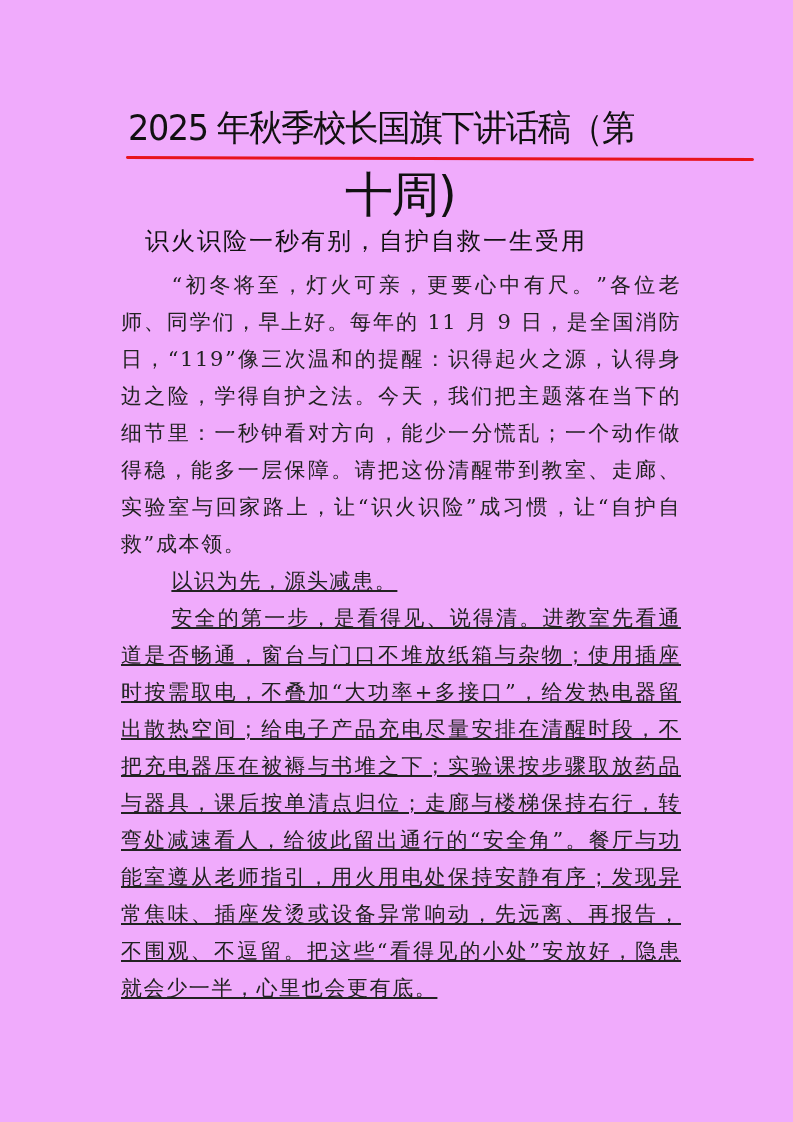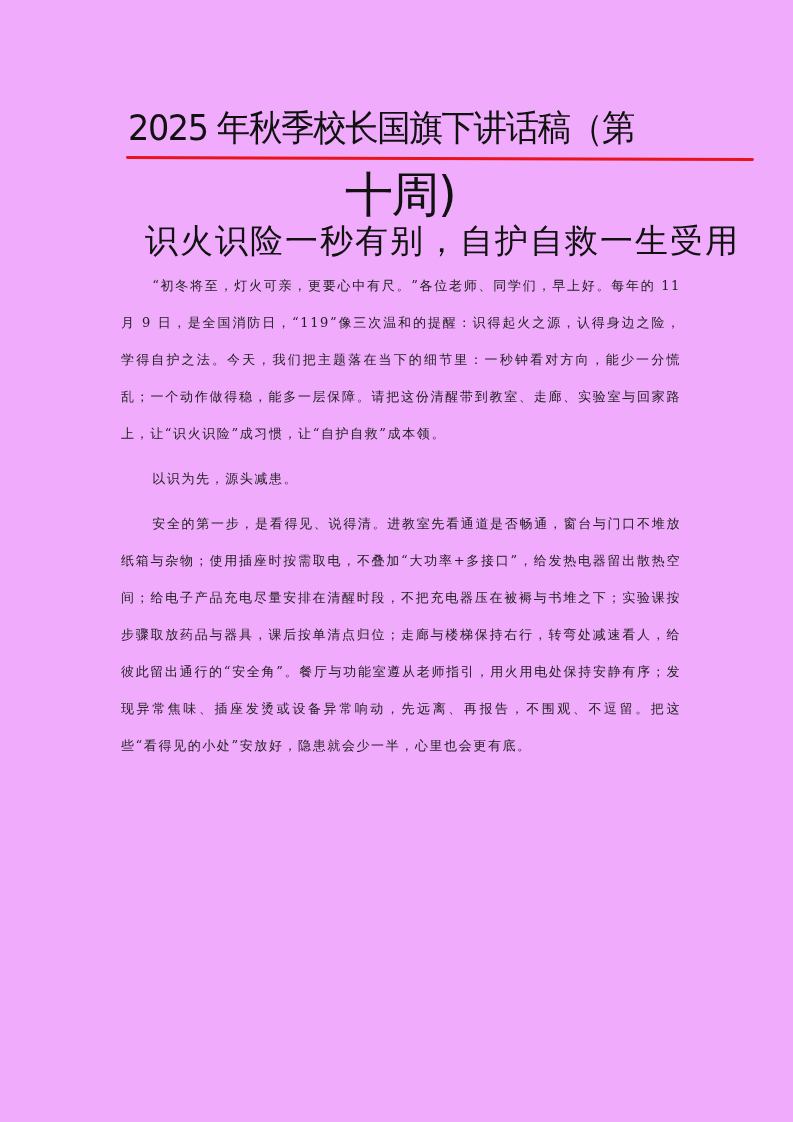--- a/index.html
+++ b/index.html
@@ -55,45 +55,45 @@
       border-radius: 2px;
       transform: rotate(0.18deg);
       transform-origin: left center;
     }
     .subtitle {
       position: absolute;
       left: 145px;
       top: 222px;
       width: 520px;
       font-family: "DejaVu Serif", "Liberation Serif", serif;
-      font-size: 33px;
+      font-size: 24px;
       letter-spacing: 2px;
       line-height: 38px;
       white-space: nowrap;
       color: #111111;
     }
     .body-text {
       position: absolute;
       left: 121px;
       top: 267px;
       width: 560px;
       font-family: "DejaVu Serif", "Liberation Serif", serif;
-      font-size: 13px;
+      font-size: 21px;
       line-height: 37px;
       color: #222222;
     }
     .body-text p {
       margin: 0;
       text-indent: 2.4em;
       text-align: justify;
       text-align-last: left;
       letter-spacing: 1.6px;
     }
     .body-text p.para-gap {
-      margin-top: 8px;
+      text-decoration: underline;
     }
   </style>
 </head>
 <body>
 
 <div class="page">
 
   <div class="title-line1">2025 年秋季校长国旗下讲话稿（第</div>
   <div class="red-rule"></div>
   <div class="title-line2">十周)</div>

